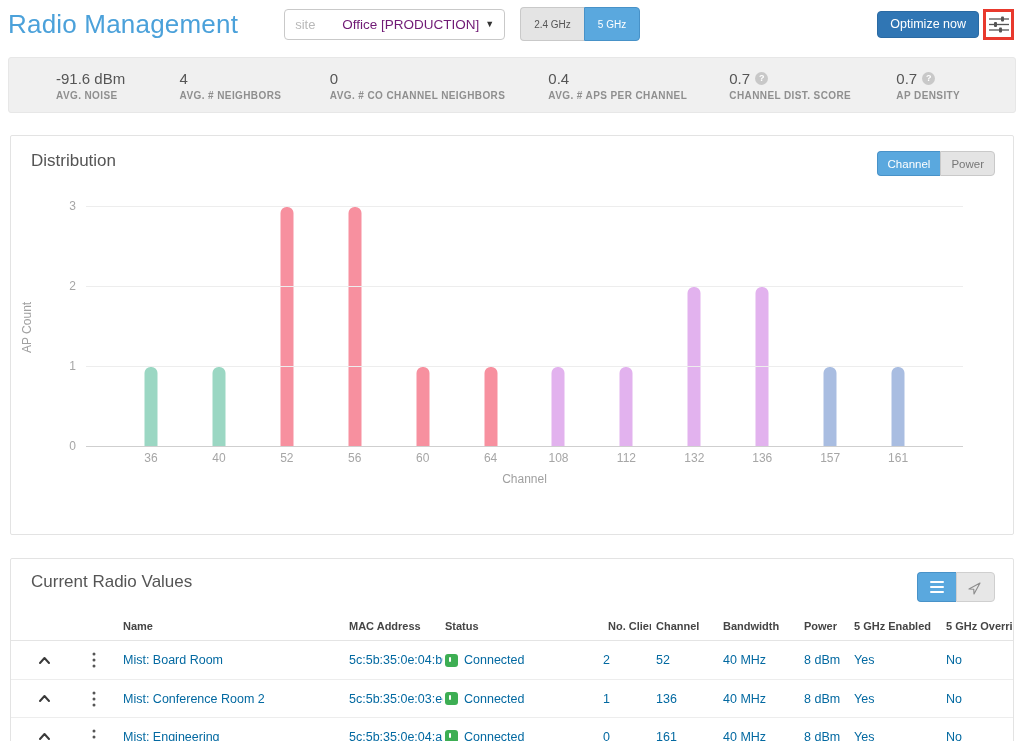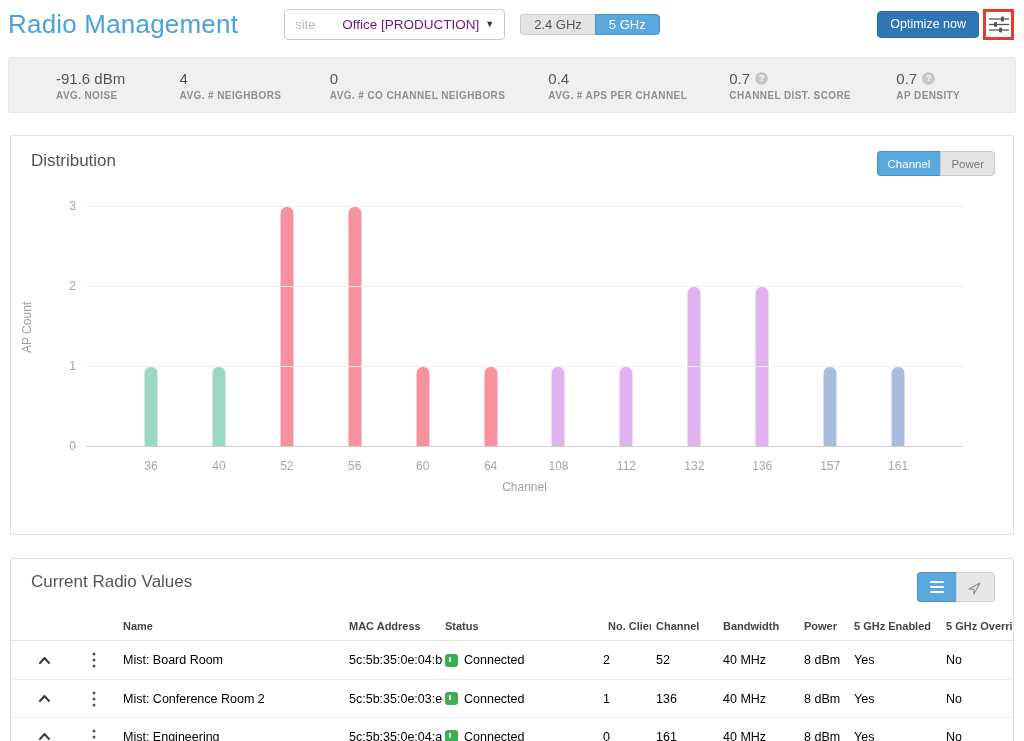--- a/index.html
+++ b/index.html
@@ -9,21 +9,21 @@
   
   .topbar { display: flex; align-items: center; height: 48px; padding: 0 10px 0 8px; }
   .page-title { font-size: 26px; font-weight: 400; color: #4BA1DA; letter-spacing: 0.2px; }
   .site-select { margin-left: 46px; width: 221px; height: 31px; border: 1px solid #c9c9c9;
     border-radius: 4px; background: #fff; display: flex; align-items: center; padding: 0 10px;
     cursor: pointer; }
   .site-select .site-label { color: #b9b9b9; font-size: 13px; margin-right: 7px; }
   .site-select .site-value { color: #701a75; font-size: 13.5px; flex: 1; white-space: nowrap; text-align: right; }
   .site-select .caret { color: #333; font-size: 9px; margin-left: 6px; }
   .band-toggle { margin-left: 15px; display: flex; border-radius: 4px; }
-  .seg { font-family: inherit; font-size: 13px; padding: 0 13px; height: 21px; cursor: pointer;
+  .seg { font-family: inherit; font-size: 10px; padding: 0 13px; height: 34px; cursor: pointer;
     background: #e4e4e4; border: 1px solid #c9c9c9; color: #555; }
   .seg:first-child { border-radius: 4px 0 0 4px; border-right: none; }
   .seg:last-child { border-radius: 0 4px 4px 0; }
   .seg.active { background: #5AA8DE; border-color: #4892C8; color: #fff; }
   .topbar .spacer { flex: 1; }
   .optimize-btn { font-family: inherit; background: #3076B4; color: #fff; border: 1px solid #2a6aa3;
     border-radius: 4px; font-size: 12.5px; height: 27px; padding: 0 12px; cursor: pointer; }
   .settings-wrap { margin-left: 4px; width: 31px; height: 31px; border: 3px solid #E8392D;
     display: flex; align-items: center; justify-content: center; cursor: pointer; }
 
@@ -61,21 +61,21 @@
   .gridline.axis { background: #cfcfcf; }
   .ytick { position: absolute; left: -42px; width: 32px; text-align: right; font-size: 12px;
     color: #a6a6a6; }
   .ylabel { position: absolute; left: -66px; top: 0; height: 240px; display: flex;
     align-items: center; justify-content: center; writing-mode: vertical-rl;
     transform: rotate(180deg); font-size: 12px; color: #a0a0a0; }
   .bars { position: absolute; left: 0; right: 0; top: 0; bottom: 0; display: flex; padding: 0 31px; }
   .bar-slot { flex: 1; position: relative; }
   .bar { position: absolute; bottom: 0; left: 50%; transform: translateX(-50%); width: 13px;
     border-radius: 6px 6px 0 0; }
-  .x-labels { display: flex; padding: 0 31px; margin-top: 12px; }
+  .x-labels { display: flex; padding: 0 31px; margin-top: 4px; }
   .x-labels .xl { flex: 1; text-align: center; font-size: 12px; color: #a6a6a6; }
   .xlabel { text-align: center; font-size: 12px; color: #a0a0a0; margin-top: 7px; }
 
   
   .table-card { margin-top: 23px; }
   .table-card .card-head { padding-top: 13px; }
   .viewmode-toggle { display: flex; }
   .vm-btn { width: 39px; height: 30px; display: flex; align-items: center; justify-content: center;
     background: #e7e7e7; border: 1px solid #cfcfcf; cursor: pointer; }
   .vm-btn:first-child { border-radius: 4px 0 0 4px; border-right: none; }
@@ -83,21 +83,21 @@
   .vm-btn.active { background: #5AA8DE; border-color: #4892C8; }
 
   .rtable { margin-top: 9px; }
   .trow { display: grid; grid-template-columns: 66px 34px 228px 104px 108px 100px 66px 82px 50px 92px minmax(0,1fr);
     align-items: center; }
   .thead { height: 30px; border-bottom: 1px solid #e4e4e4; }
   .thead .tcell { font-size: 11px; font-weight: bold; color: #454545; white-space: nowrap;
     overflow: hidden; cursor: pointer; display: flex; gap: 5px; }
   .tbody-row { height: 38px; }
   .tbody-row + .tbody-row { border-top: 1px solid #ededed; }
-  .tcell { font-size: 12.5px; color: #000000; white-space: nowrap; overflow: hidden; }
+  .tcell { font-size: 12.5px; color: #0369a1; white-space: nowrap; overflow: hidden; }
   .tcell:nth-child(1), .tcell:nth-child(2) { display: flex; justify-content: center; }
   .tcell:nth-child(3) { padding-left: 12px; }
   .tcell:nth-child(4) { padding-left: 10px; }
   .tcell:nth-child(5) { padding-left: 2px; display: flex; align-items: center; }
   .tcell:nth-child(6) { padding-left: 8px; margin-left: 44px; }
   .tcell:nth-child(7) { padding-left: 5px; }
   .tcell:nth-child(8) { padding-left: 6px; }
   .tcell:nth-child(9) { padding-left: 5px; }
   .tcell:nth-child(10) { padding-left: 5px; }
   .tcell:nth-child(11) { padding-left: 5px; }

